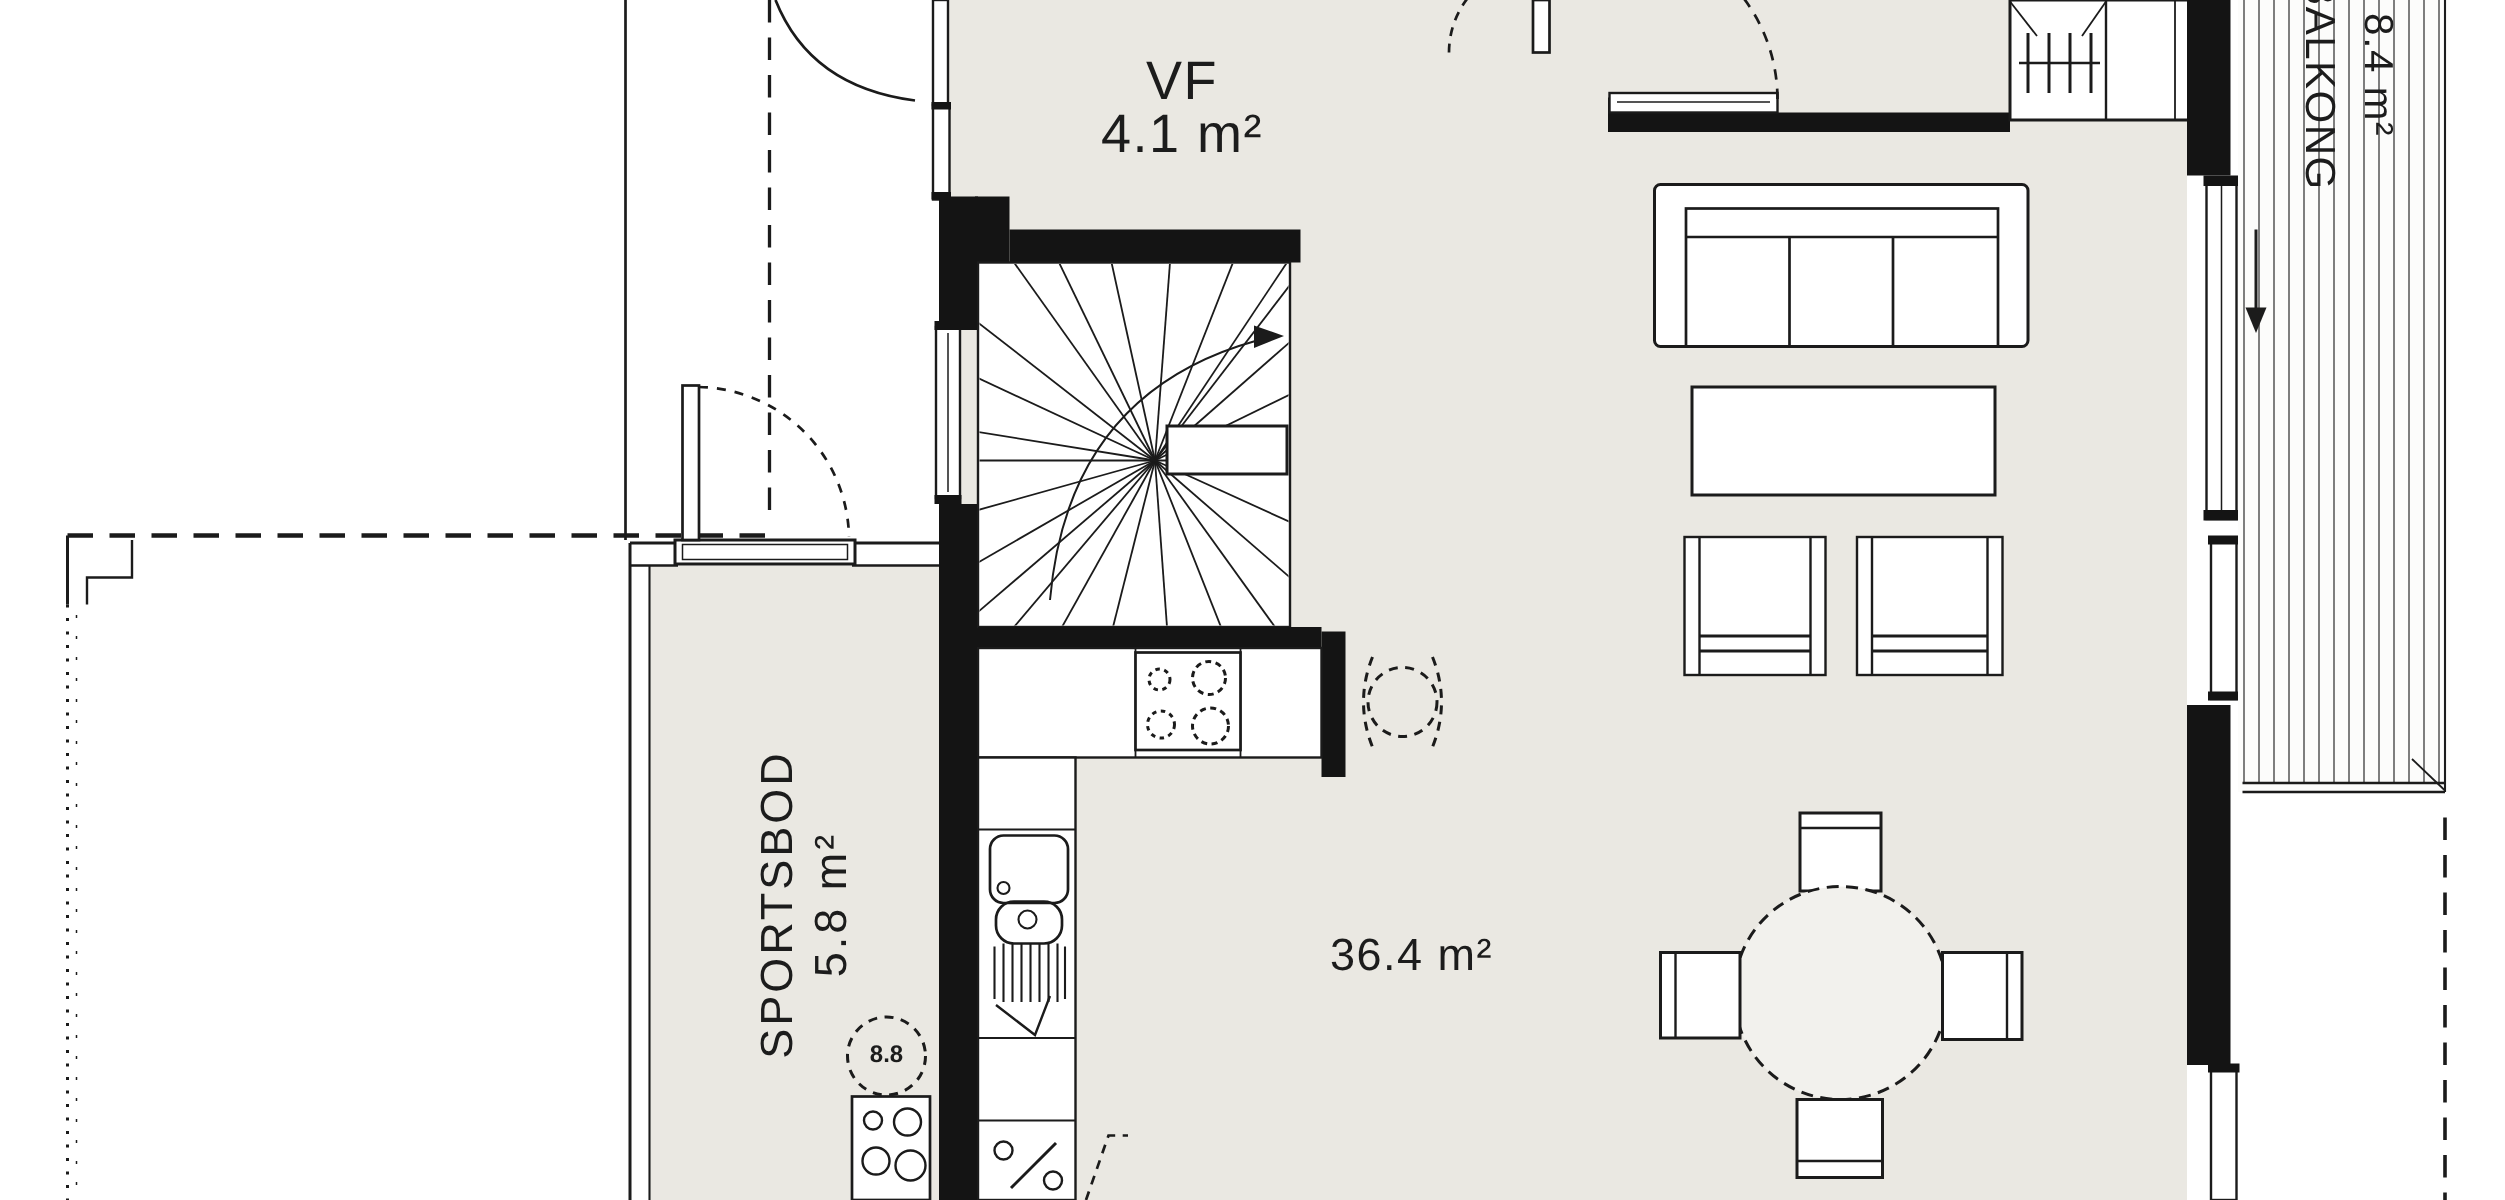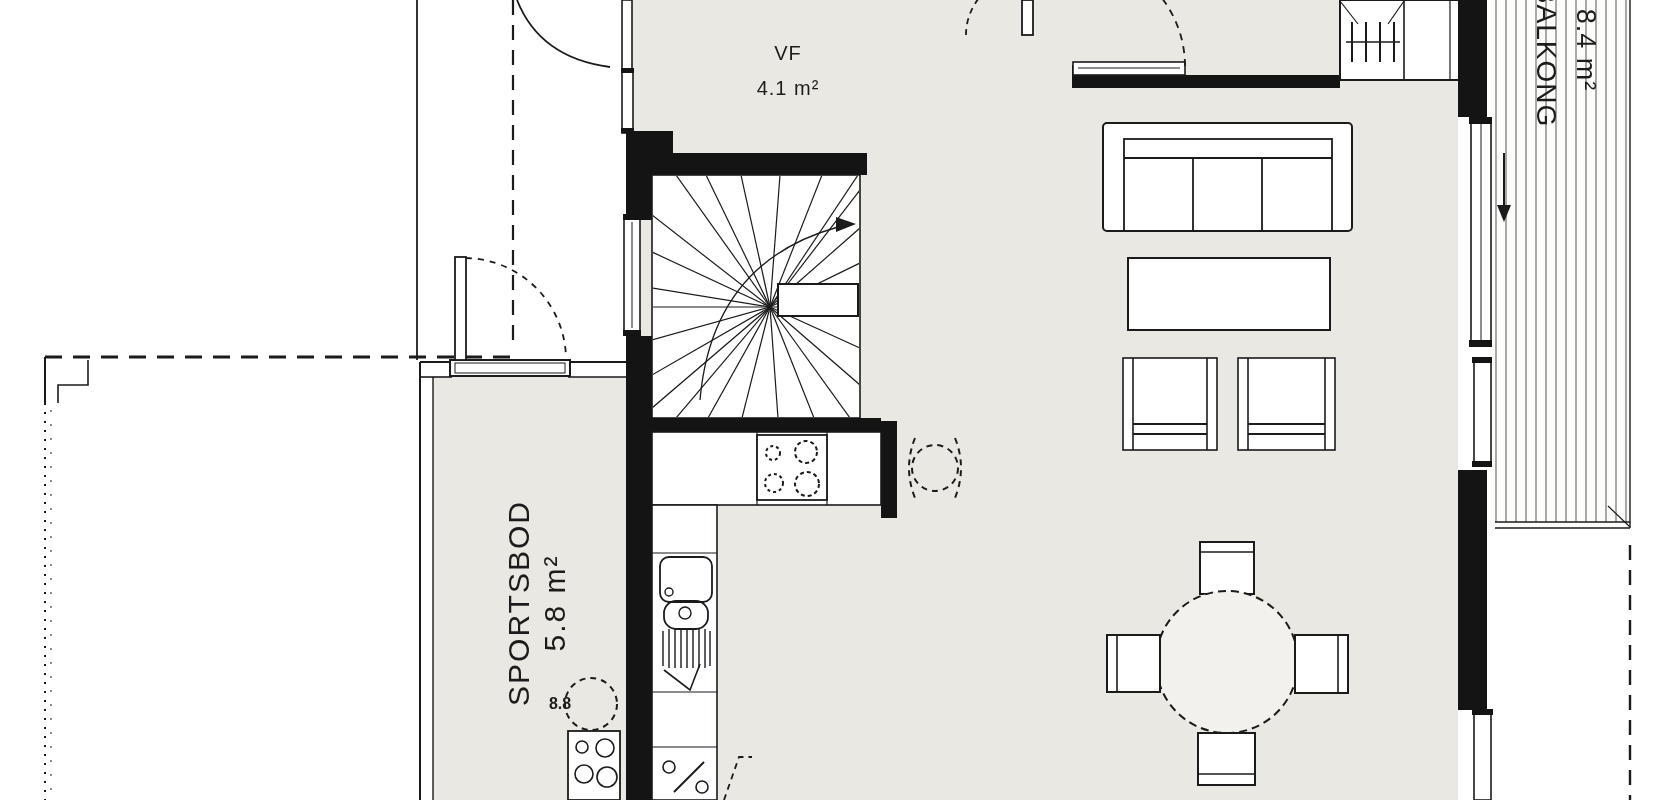--- a/index.html
+++ b/index.html
@@ -2,27 +2,27 @@
 <html><head>
 <meta charset="utf-8">
 <style>
   html,body{margin:0;padding:0;background:#ffffff;}
   .stage{position:relative;width:1670px;height:800px;background:#ffffff;overflow:hidden;
          font-family:"Liberation Sans", sans-serif;}
   .stage svg{position:absolute;left:0;top:0;}
   .lbl{position:absolute;color:#1c1c1c;text-align:center;white-space:nowrap;
        font-family:"Liberation Sans", sans-serif;letter-spacing:1px;}
   .lbl .l2{display:block;}
-  #vf-label{left:788px;top:71px;transform:translate(-50%,-50%);font-size:20px;line-height:35px;}
+  #vf-label{left:788px;top:71px;transform:translate(-50%,-50%);font-size:36px;line-height:35px;}
   #stue-label{left:941px;top:637px;transform:translate(-50%,-50%);font-size:30px;line-height:31px;}
   #sportsbod-label{left:537px;top:603px;transform:translate(-50%,-50%) rotate(-90deg);
                    font-size:30px;line-height:36px;letter-spacing:2px;}
   #balkong-name{left:1546px;top:56px;transform:translate(-50%,-50%) rotate(90deg);font-size:28px;}
   #balkong-area{left:1585px;top:50px;transform:translate(-50%,-50%) rotate(90deg);font-size:27px;}
-  #vvb-label{left:560px;top:704px;transform:translate(-50%,-50%);font-size:16px;font-weight:bold;letter-spacing:0;}
+  #vvb-label{left:591px;top:704px;transform:translate(-50%,-50%);font-size:16px;font-weight:bold;letter-spacing:0;}
 </style>
 </head>
 <body>
 
 <div class="stage">
 <svg width="1670" height="800" viewBox="0 0 1670 800">
 
   <g>
     <rect x="632" y="0" width="826" height="800" fill="#eae8e2"></rect>
     <rect x="433" y="377" width="195" height="423" fill="#eae8e2"></rect>
@@ -268,20 +268,21 @@
     </g>
   </g>
 </svg>
 
   <div class="lbl" id="vf-label">
     <span>VF</span>
     <span class="l2">4.1 m²</span>
   </div>
 
   <div class="lbl" id="stue-label">
+    <span class="l2">36.4 m²</span>
   </div>
 
   <div class="lbl" id="sportsbod-label">
     <span>SPORTSBOD</span>
     <span class="l2">5.8 m²</span>
   </div>
 
   <div class="lbl" id="balkong-name">BALKONG</div>
   <div class="lbl" id="balkong-area">8.4 m²</div>
 

